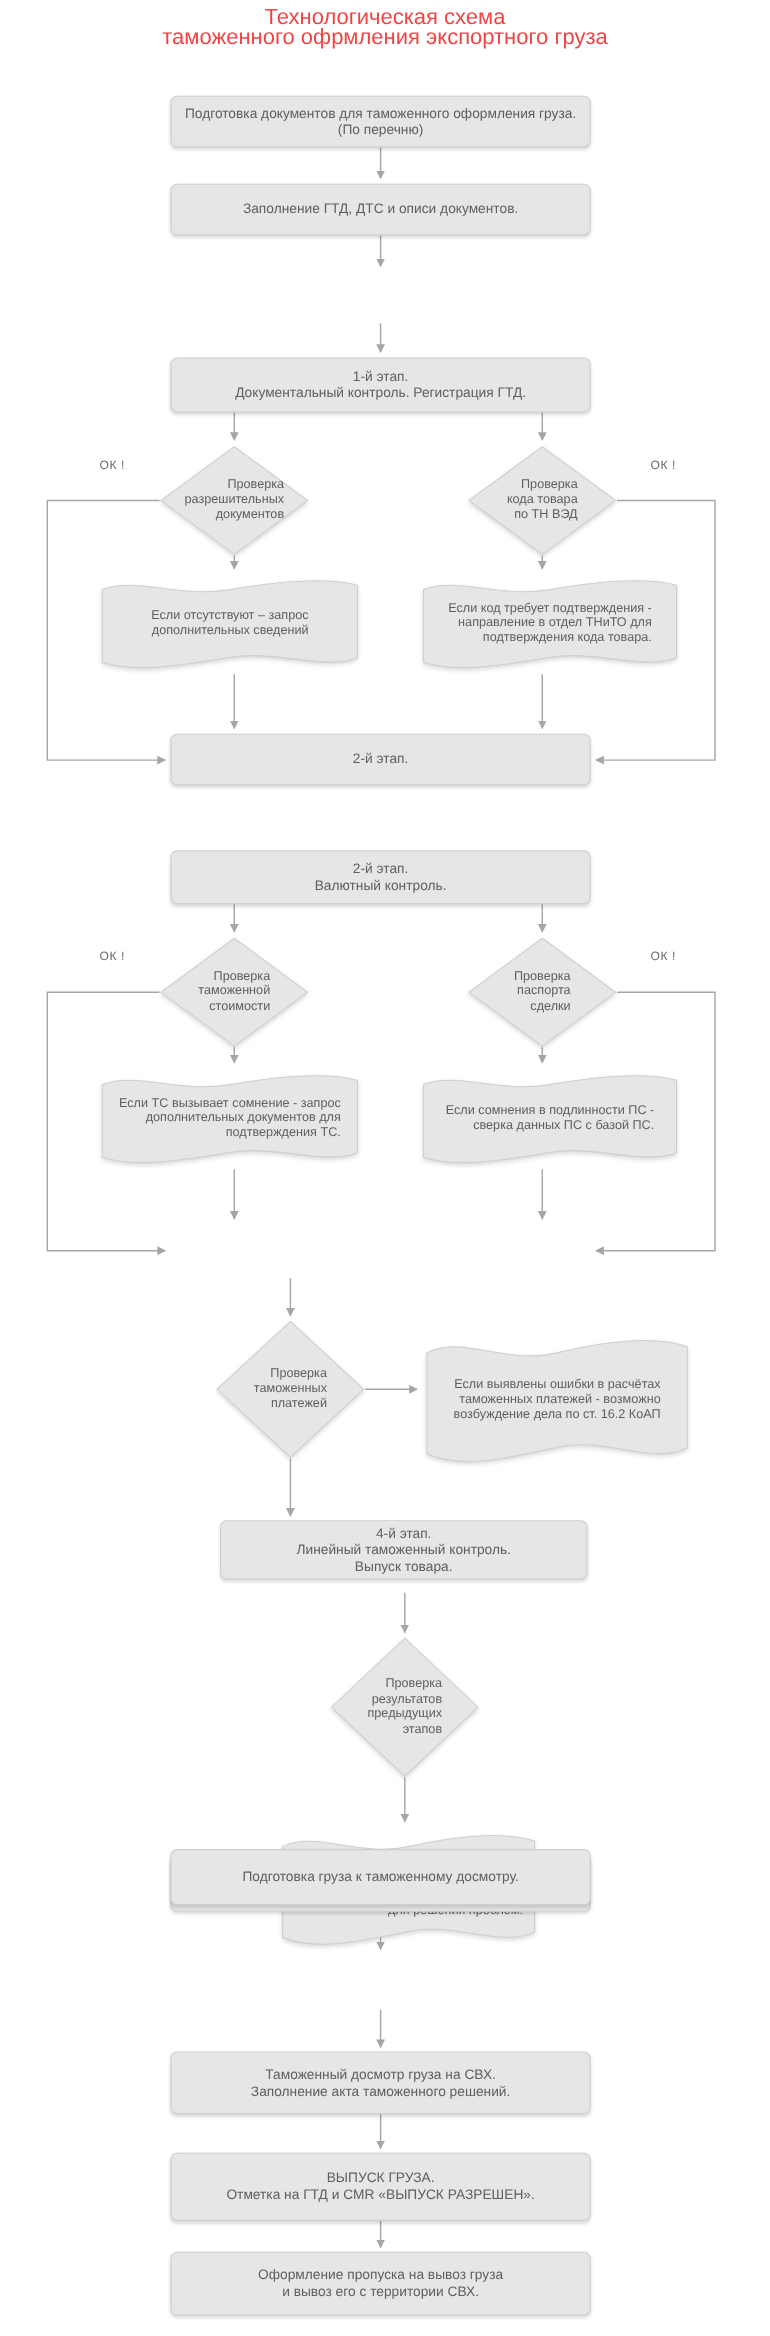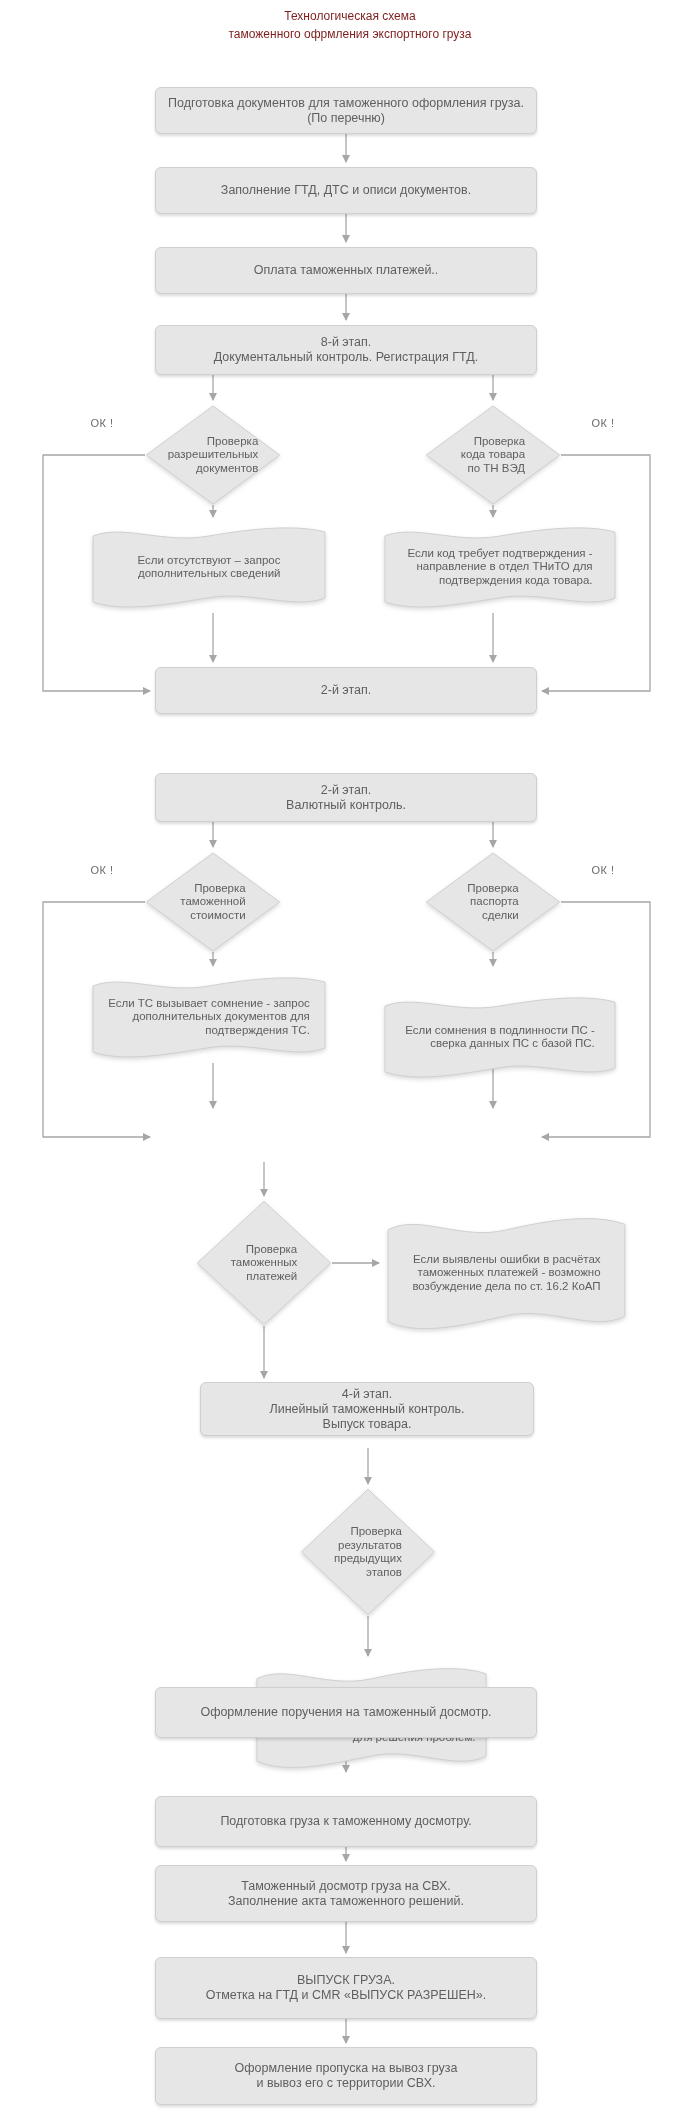--- a/index.html
+++ b/index.html
@@ -4,21 +4,21 @@
 <style>
   html,body{margin:0;padding:0;background:#fff;}
   .canvas{
     position:relative;width:700px;height:2124px;background:#ffffff;
     font-family:"Liberation Sans", sans-serif;
     color:var(--text-color,#5f5f5f);
     overflow:hidden;
   }
   .title{
     position:absolute;left:0;top:7px;width:700px;text-align:center;
-    font-size:12px;line-height:18px;white-space:pre-line;color:#7f1d1d;
+    font-size:20px;line-height:18px;white-space:pre-line;color:#ef4444;
   }
   .box{
     position:absolute;left:155px;width:382px;box-sizing:border-box;
     background:var(--shape-fill,#e6e6e6);
     border:1px solid var(--shape-border,#cfcfcf);
     border-radius:6px;
     box-shadow:0 2px 3px rgba(0,0,0,.14);
     display:flex;align-items:center;justify-content:center;
     text-align:center;font-size:12.5px;line-height:15px;white-space:pre-line;
     padding:4px 10px;z-index:1;
@@ -95,23 +95,22 @@
     <line x1="346" y1="1922" x2="346" y2="1953" marker-end="url(#ah)"></line>
     <line x1="346" y1="2008" x2="346" y2="2043" marker-end="url(#ah)"></line>
   </svg>
 
   <div class="title">Технологическая схема
 таможенного офрмления экспортного груза</div>
 
   <div class="box" style="top:167px;height:47px">Заполнение ГТД,  ДТС и описи документов.</div>
   <div class="box" style="top:87px;height:47px">Подготовка документов для таможенного оформления груза.
 (По перечню)</div>
-  <div class="box" style="top:247px;height:47px">Оплата  таможенных платежей..</div>
-
-  <div class="box" style="top:325px;height:50px">8-й этап.
+
+  <div class="box" style="top:325px;height:50px">1-й этап.
 Документальный контроль. Регистрация ГТД.</div>
 
   <div class="ok" style="left:80px;top:417px">ОК !</div>
   <div class="ok" style="left:581px;top:417px">ОК !</div>
 
   <div class="diamond" style="left:145px;top:405px;width:136px;height:100px">
     <svg viewBox="0 0 100 100" preserveAspectRatio="none">
       <polygon class="shape-geom" points="50,1 99,50 50,99 1,50" vector-effect="non-scaling-stroke"></polygon>
     </svg>
     <div class="shape-text">Проверка
@@ -169,21 +168,21 @@
   </div>
 
   <div class="flag" style="left:88px;top:971px;width:242px;height:92px">
     <svg viewBox="0 0 240 92" preserveAspectRatio="none">
       <path class="shape-geom" vector-effect="non-scaling-stroke" d="M 5,15 C 35,3 75,23 120,15 C 160,8 205,3 235,11 L 235,77 C 205,89 160,69 118,77 C 75,84 35,91 5,81 Z"></path>
     </svg>
     <div class="shape-text">Если ТС вызывает сомнение - запрос
 дополнительных документов для
 подтверждения ТС.</div>
   </div>
-  <div class="flag" style="left:380px;top:991px;width:240px;height:92px">
+  <div class="flag" style="left:380px;top:971px;width:240px;height:92px">
     <svg viewBox="0 0 240 92" preserveAspectRatio="none">
       <path class="shape-geom" vector-effect="non-scaling-stroke" d="M 5,15 C 35,3 75,23 120,15 C 160,8 205,3 235,11 L 235,77 C 205,89 160,69 118,77 C 75,84 35,91 5,81 Z"></path>
     </svg>
     <div class="shape-text">Если сомнения в подлинности ПС -
 сверка  данных ПС  с базой ПС.</div>
   </div>
 
 
   <div class="diamond" style="left:196px;top:1200px;width:136px;height:126px">
     <svg viewBox="0 0 100 100" preserveAspectRatio="none">
@@ -219,21 +218,21 @@
     <svg viewBox="0 0 240 92" preserveAspectRatio="none">
       <path class="shape-geom" vector-effect="non-scaling-stroke" d="M 5,15 C 35,3 75,23 120,15 C 160,8 205,3 235,11 L 235,77 C 205,89 160,69 118,77 C 75,84 35,91 5,81 Z"></path>
     </svg>
     <div class="shape-text">Если возникают сомнения в
 правильности решений предыдущих
 этапов — возврат на проблемный этап
 для решения проблем.</div>
   </div>
 
   <div class="box" style="top:1687px;height:51px">Оформление поручения на таможенный досмотр.</div>
-  <div class="box" style="top:1796px;height:51px">Подготовка груза к таможенному досмотру.</div>
+  <div class="box" style="top:1681px;height:51px">Подготовка груза к таможенному досмотру.</div>
   <div class="box" style="top:1865px;height:57px">Таможенный досмотр груза на СВХ.
 Заполнение акта таможенного решений.</div>
   <div class="box" style="top:1957px;height:62px">ВЫПУСК  ГРУЗА.
 Отметка на ГТД и CMR «ВЫПУСК РАЗРЕШЕН».</div>
   <div class="box" style="top:2047px;height:58px">Оформление пропуска на вывоз груза
 и вывоз его с территории СВХ.</div>
 
 </div>
 
 </body></html>

